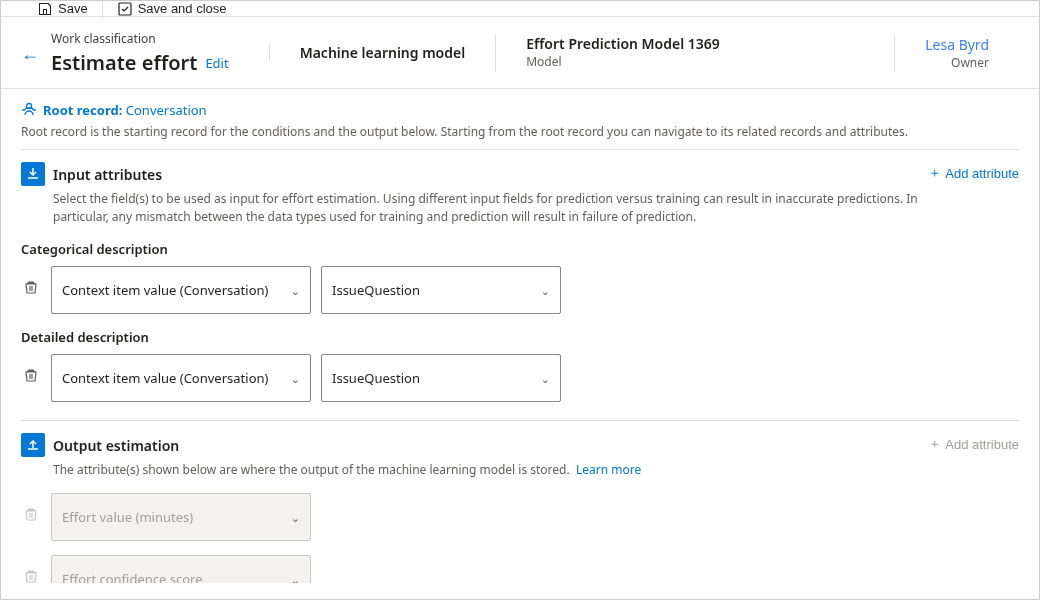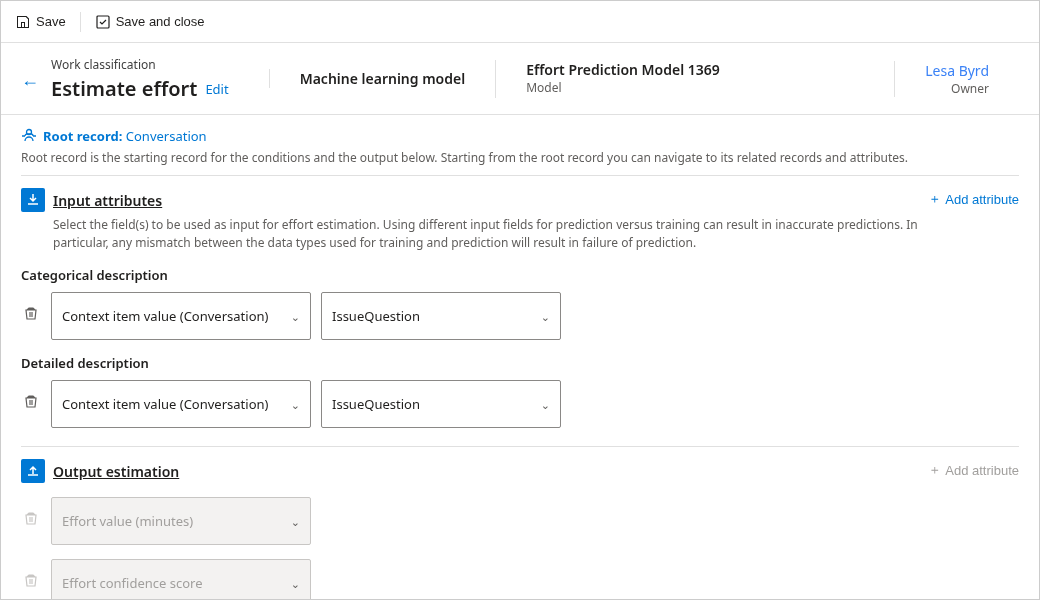--- a/index.html
+++ b/index.html
@@ -11,22 +11,22 @@
       width: 1040px;
       height: 600px;
       overflow: hidden;
       border: 1px solid #ccc;
     }
 
     
     .toolbar {
       display: flex;
       align-items: center;
-      padding: 0 8px;
-      height: 42px;
+      padding: 0 30px;
+      height: 16px;
       border-bottom: 1px solid #e0e0e0;
       background: #fff;
       gap: 8px;
     }
     .toolbar-btn {
       display: flex;
       align-items: center;
       gap: 5px;
       font-size: 13px;
       color: #201f1e;
@@ -151,21 +151,20 @@
     .section-header {
       display: flex;
       align-items: flex-start;
       justify-content: space-between;
       margin-bottom: 6px;
     }
     .section-title-row {
       display: flex;
       align-items: center;
       gap: 8px;
-      text-decoration: underline;
     }
     .section-icon {
       width: 24px;
       height: 24px;
       background: #0078d4;
       color: #fff;
       display: flex;
       align-items: center;
       justify-content: center;
       font-size: 14px;
@@ -392,20 +391,24 @@
     <div class="section-header">
       <div>
         <div class="section-title-row">
           <div class="section-icon">
             <svg width="14" height="14" viewBox="0 0 14 14" fill="white">
               <path d="M7 10V3M4 6l3-3 3 3M2 11h10" stroke="white" stroke-width="1.5" fill="none"></path>
             </svg>
           </div>
           <span class="section-title">Output estimation</span>
         </div>
+        <div class="section-desc">
+          <span>The attribute(s) shown below are where the output of the machine learning model is stored.</span>
+          &nbsp;<a class="learn-more-link">Learn more</a>
+        </div>
       </div>
       <button class="add-attribute-btn disabled">
         <span>＋</span>
         <span>Add attribute</span>
       </button>
     </div>
 
     <div class="field-group">
       <div class="field-row">
         <span class="delete-icon">

